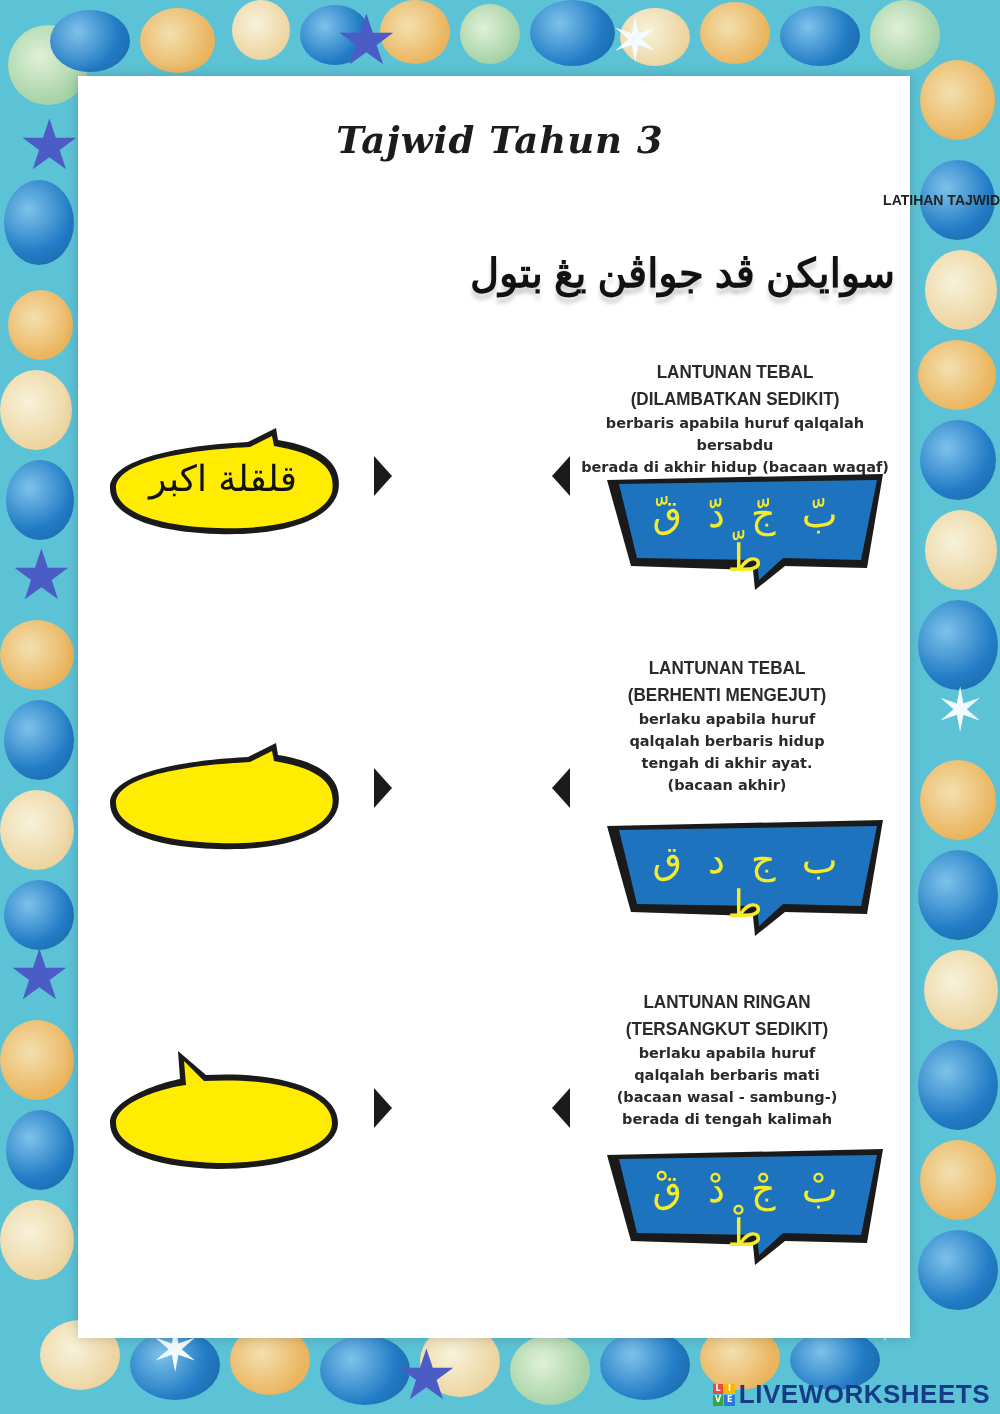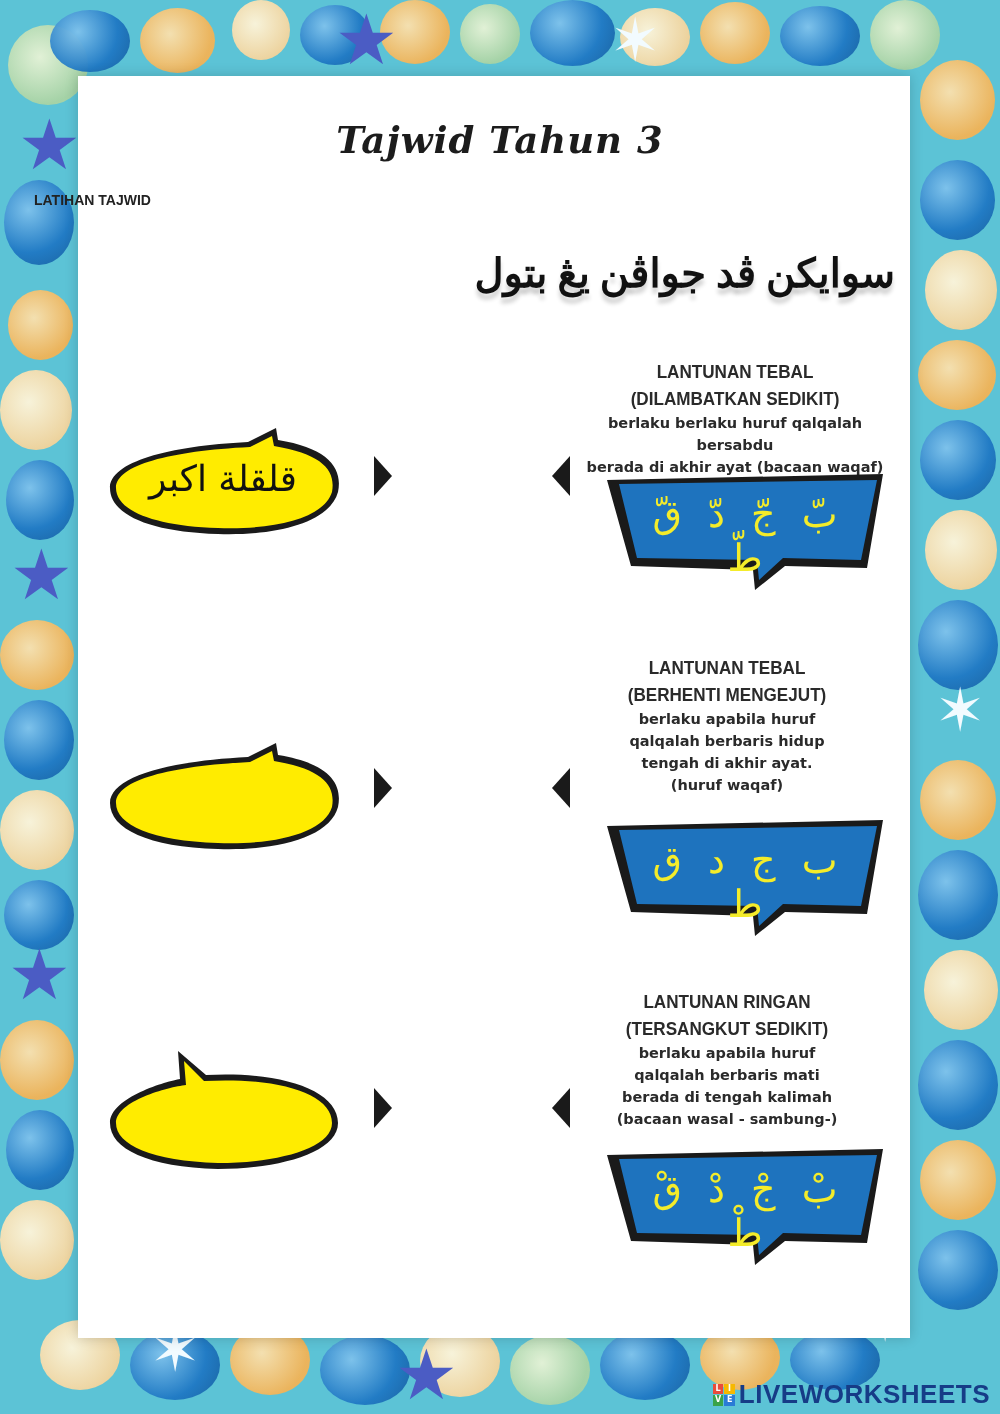--- a/index.html
+++ b/index.html
@@ -29,28 +29,28 @@
 
   .title {
     position: absolute; left: 0; right: 0; top: 118px;
     text-align: center;
     font-family: "DejaVu Serif", serif;
     font-style: italic; font-weight: bold;
     font-size: 37px; color: #1c1c1c; letter-spacing: 1px;
   }
   .subtitle {
     position: absolute; left: 0; right: 0; top: 192px;
-    text-align: left; font-size: 14px; font-weight: bold; color: #222;
+    text-align: right; font-size: 14px; font-weight: bold; color: #222;
     font-family: "Liberation Sans", sans-serif;
     padding-left: 34px;
   }
   .instruction {
     position: absolute; right: 105px; top: 250px;
     direction: rtl; font-size: 40px; font-weight: bold; color: #111;
-    font-family: Liberation Serif, serif;
+    font-family: Liberation Sans, sans-serif;
     text-shadow: 0 6px 4px rgba(0,0,0,.18);
     margin-left: 30px;
   }
 
   
   .yellow-bubble { position: absolute; width: 250px; height: 130px; }
   .yellow-bubble svg { position: absolute; inset: 0; }
   .yellow-bubble .label {
     position: absolute; left: 0; right: 0; top: 48px;
     text-align: center; direction: rtl;
@@ -170,22 +170,22 @@
     <path d="M18,78 C18,55 72,41 152,37 L174,26 L176,36 C224,44 238,60 234,82 C226,108 178,120 120,118 C54,116 18,100 18,78 Z" fill="#ffec00"></path>
   </svg>
   <div class="label">قلقلة اکبر</div>
 </div>
 <div class="connector right" style="left:374px;top:456px;"></div>
 <div class="connector left" style="left:552px;top:456px;"></div>
 
 <div class="desc" style="left:570px;top:358px;">
   <div class="h">LANTUNAN TEBAL</div>
   <div class="h">(DILAMBATKAN SEDIKIT)</div>
-  <div class="p">berlaku berlaku huruf qalqalah bersabdu</div>
-  <div class="p">berada di akhir ayat (bacaan waqaf)</div>
+  <div class="p">berbaris apabila huruf qalqalah bersabdu</div>
+  <div class="p">berada di akhir hidup (bacaan waqaf)</div>
 </div>
 <div class="blue-bubble" style="left:605px;top:470px;">
   <svg viewBox="0 0 280 125" width="280" height="125">
     <path d="M2,10 L278,4 L262,98 L180,96 L150,120 L148,100 L26,96 Z" fill="#1a1a1a"></path>
     <path d="M14,14 L272,10 L256,90 L178,88 L154,110 L152,90 L32,88 Z" fill="#1e73be"></path>
   </svg>
   <div class="letters">بّ جّ دّ قّ طّ</div>
 </div>
 
 <div class="yellow-bubble" style="left:98px;top:725px;">
@@ -196,21 +196,21 @@
 </div>
 <div class="connector right" style="left:374px;top:768px;"></div>
 <div class="connector left" style="left:552px;top:768px;"></div>
 
 <div class="desc" style="left:562px;top:654px;">
   <div class="h">LANTUNAN TEBAL</div>
   <div class="h">(BERHENTI MENGEJUT)</div>
   <div class="p">berlaku apabila huruf</div>
   <div class="p">qalqalah berbaris hidup</div>
   <div class="p">tengah di akhir ayat.</div>
-  <div class="p">(huruf waqaf)</div>
+  <div class="p">(bacaan akhir)</div>
 </div>
 <div class="blue-bubble" style="left:605px;top:816px;">
   <svg viewBox="0 0 280 125" width="280" height="125">
     <path d="M2,10 L278,4 L262,98 L180,96 L150,120 L148,100 L26,96 Z" fill="#1a1a1a"></path>
     <path d="M14,14 L272,10 L256,90 L178,88 L154,110 L152,90 L32,88 Z" fill="#1e73be"></path>
   </svg>
   <div class="letters">ب ج د ق ط</div>
 </div>
 
 <div class="yellow-bubble" style="left:98px;top:1045px;">
@@ -220,22 +220,22 @@
   </svg>
 </div>
 <div class="connector right" style="left:374px;top:1088px;"></div>
 <div class="connector left" style="left:552px;top:1088px;"></div>
 
 <div class="desc" style="left:562px;top:988px;">
   <div class="h">LANTUNAN RINGAN</div>
   <div class="h">(TERSANGKUT SEDIKIT)</div>
   <div class="p">berlaku apabila huruf</div>
   <div class="p">qalqalah berbaris mati</div>
+  <div class="p">(bacaan wasal - sambung-)</div>
   <div class="p">berada di tengah kalimah</div>
-  <div class="p">(bacaan wasal - sambung-)</div>
 </div>
 <div class="blue-bubble" style="left:605px;top:1145px;">
   <svg viewBox="0 0 280 125" width="280" height="125">
     <path d="M2,10 L278,4 L262,98 L180,96 L150,120 L148,100 L26,96 Z" fill="#1a1a1a"></path>
     <path d="M14,14 L272,10 L256,90 L178,88 L154,110 L152,90 L32,88 Z" fill="#1e73be"></path>
   </svg>
   <div class="letters">بْ جْ دْ قْ طْ</div>
 </div>
 
 <div class="brand">

